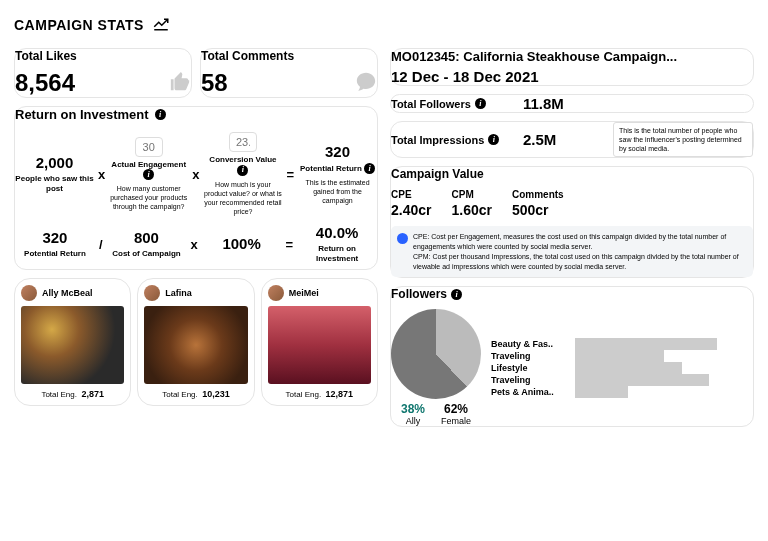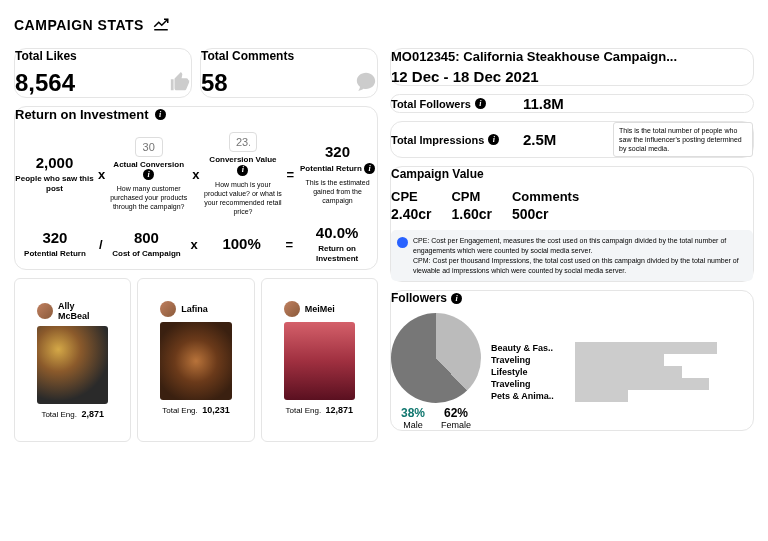--- a/index.html
+++ b/index.html
@@ -19,40 +19,40 @@
 .roi-title { font-size: 13px; font-weight: 700; display: flex; align-items: center; gap: 6px; margin-bottom: 10px; }
 .info-icon { display: inline-flex; width: 11px; height: 11px; border-radius: 50%; background: #000; color: #fff; font-size: 8px; align-items: center; justify-content: center; font-style: italic; font-family: serif; }
 .roi-row { display: flex; align-items: center; gap: 4px; margin-bottom: 6px; }
 .roi-cell { text-align: center; flex: 1; }
 .roi-val { font-size: 15px; font-weight: 800; }
 .roi-lbl { font-size: 8px; font-weight: 600; margin-top: 3px; line-height: 1.2; }
 .roi-op { font-size: 13px; font-weight: 700; padding-top: 2px; }
 .roi-input { border: 1px solid #ddd; border-radius: 4px; padding: 3px 6px; width: 28px; text-align: center; font-size: 11px; color: #ccc; }
 .roi-hint { font-size: 7px; line-height: 1.3; margin-top: 4px; font-weight: 500; }
 .influencers { display: flex; gap: 6px; }
-.inf-card { border: 1px solid #e5e5e5; border-radius: 6px; padding: 22px; flex: 1; }
+.inf-card { border: 1px solid #e5e5e5; border-radius: 16px; padding: 6px; flex: 1; }
 .inf-head { display: flex; align-items: center; gap: 5px; margin-bottom: 5px; }
 .avatar { width: 16px; height: 16px; border-radius: 50%; background: linear-gradient(135deg,#c08060,#8a5a3a); }
 .inf-name { font-size: 9px; font-weight: 700; }
 .inf-img { width: 100%; height: 78px; border-radius: 3px; background: #333; margin-bottom: 5px; }
 .img1 { background: radial-gradient(circle at 30% 30%, #d4a847 0%, #8b5a2b 30%, #2a2a2a 70%); }
 .img2 { background: radial-gradient(circle at 50% 50%, #b8733a 0%, #6b3a1a 40%, #3a2010 80%); }
 .img3 { background: linear-gradient(180deg, #d4606a 0%, #a03040 50%, #5a1020 100%); }
 .inf-foot { font-size: 8px; text-align: center; }
 .inf-eng { font-weight: 800; font-size: 9px; }
 .camp-title { font-size: 13px; font-weight: 800; margin-bottom: 4px; }
 .camp-date { font-size: 15px; font-weight: 800; }
 .metric-row { display: flex; align-items: center; gap: 12px; }
 .metric-label { font-size: 11px; font-weight: 700; display: flex; align-items: center; gap: 4px; min-width: 120px; }
 .metric-value { font-size: 15px; font-weight: 800; }
 .tooltip { font-size: 7px; line-height: 1.3; background: #fff; border: 1px solid #ddd; border-radius: 3px; padding: 3px 5px; font-weight: 500; max-width: 140px; margin-left: auto; }
 .cv-title { font-size: 12px; font-weight: 800; margin-bottom: 8px; }
 .cv-row { display: flex; gap: 20px; margin-bottom: 8px; }
 .cv-cell { }
-.cv-lbl { font-size: 13px; font-weight: 700; margin-bottom: 2px; }
+.cv-lbl { font-size: 10px; font-weight: 700; margin-bottom: 2px; }
 .cv-val { font-size: 14px; font-weight: 800; }
 .def-box { background: #f3f5f7; border-radius: 5px; padding: 6px; font-size: 7px; line-height: 1.4; display: flex; gap: 5px; }
 .def-icon { width: 11px; height: 11px; border-radius: 50%; background: #2962ff; flex-shrink: 0; margin-top: 1px; }
 .followers { display: flex; gap: 10px; align-items: center; }
 .followers-title { font-size: 12px; font-weight: 800; display: flex; align-items: center; gap: 4px; margin-bottom: 8px; }
 .pie { width: 90px; height: 90px; border-radius: 50%; flex-shrink: 0; background: conic-gradient(#bbb 0deg 136.8deg, #777 136.8deg 360deg); }
 .pie-labels { display: flex; gap: 16px; font-size: 9px; margin-top: 3px; justify-content: center; width: 90px; flex-shrink: 0; }
 .pie-wrap { display: flex; flex-direction: column; align-items: center; }
 .pie-lab { text-align: center; }
 .pie-pct { font-weight: 800; font-size: 12px; }
@@ -110,21 +110,21 @@
         <span class="info-icon">i</span>
       </div>
       <div class="roi-row">
         <div class="roi-cell">
           <div class="roi-val">2,000</div>
           <div class="roi-lbl">People who saw this post</div>
         </div>
         <div class="roi-op">x</div>
         <div class="roi-cell">
           <input class="roi-input" placeholder="30" style="">
-          <div class="roi-lbl"><span>Actual Conversion</span> <span class="info-icon">i</span></div>
+          <div class="roi-lbl"><span>Actual Engagement</span> <span class="info-icon">i</span></div>
           <div class="roi-hint">How many customer purchased your products through the campaign?</div>
         </div>
         <div class="roi-op">x</div>
         <div class="roi-cell">
           <input class="roi-input" placeholder="23.00" style="">
           <div class="roi-lbl"><span>Conversion Value</span> <span class="info-icon">i</span></div>
           <div class="roi-hint">How much is your product value? or what is your recommended retail price?</div>
         </div>
         <div class="roi-op">=</div>
         <div class="roi-cell">
@@ -237,21 +237,21 @@
       <div class="followers-title">
           <span>Followers</span> 
           <span class="info-icon">i</span>
         </div>
       <div class="followers">
         <div class="pie-wrap">
           <div class="pie"></div>
           <div class="pie-labels">
             <div class="pie-lab">
                 <div class="pie-pct">38%</div>
-                <div>Male</div>
+                <div>Ally</div>
               </div>
             <div class="pie-lab">
                 <div class="pie-pct">62%</div>
                 <div>Female</div>
               </div>
           </div>
         </div>
         <div class="bars">
           <div class="bar-row">
               <div class="bar-label">Beauty &amp; Fas..</div>

